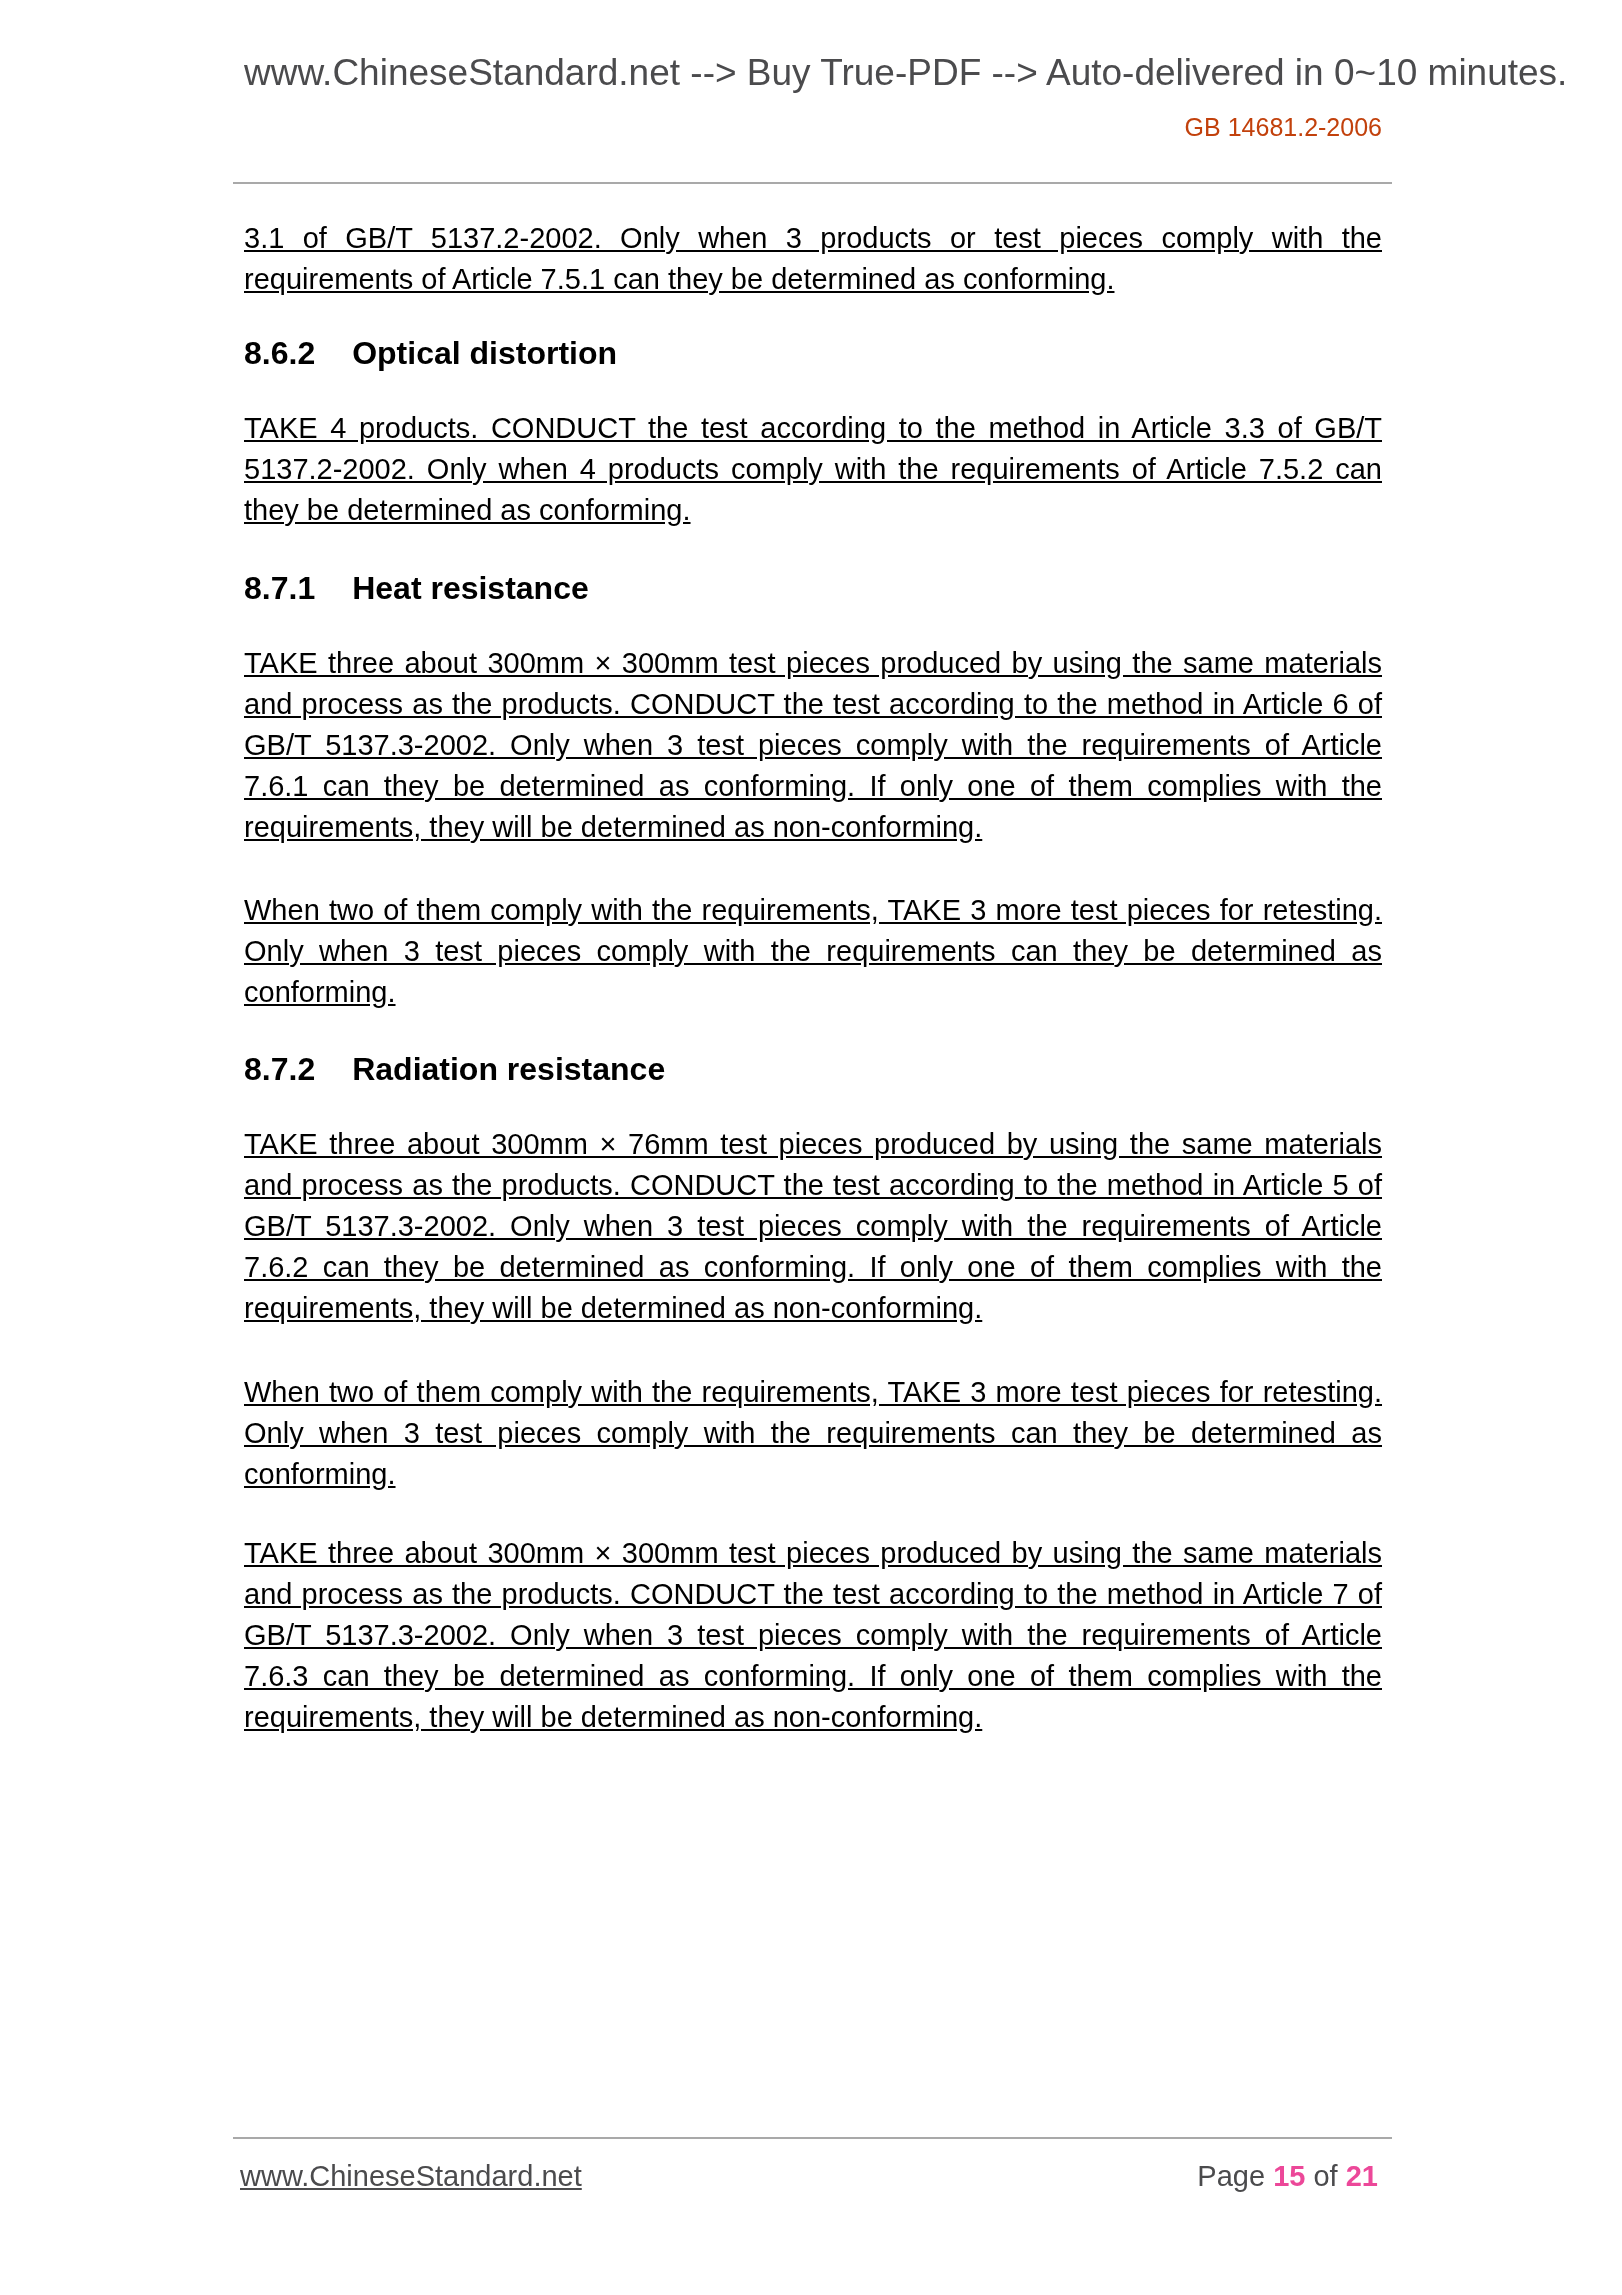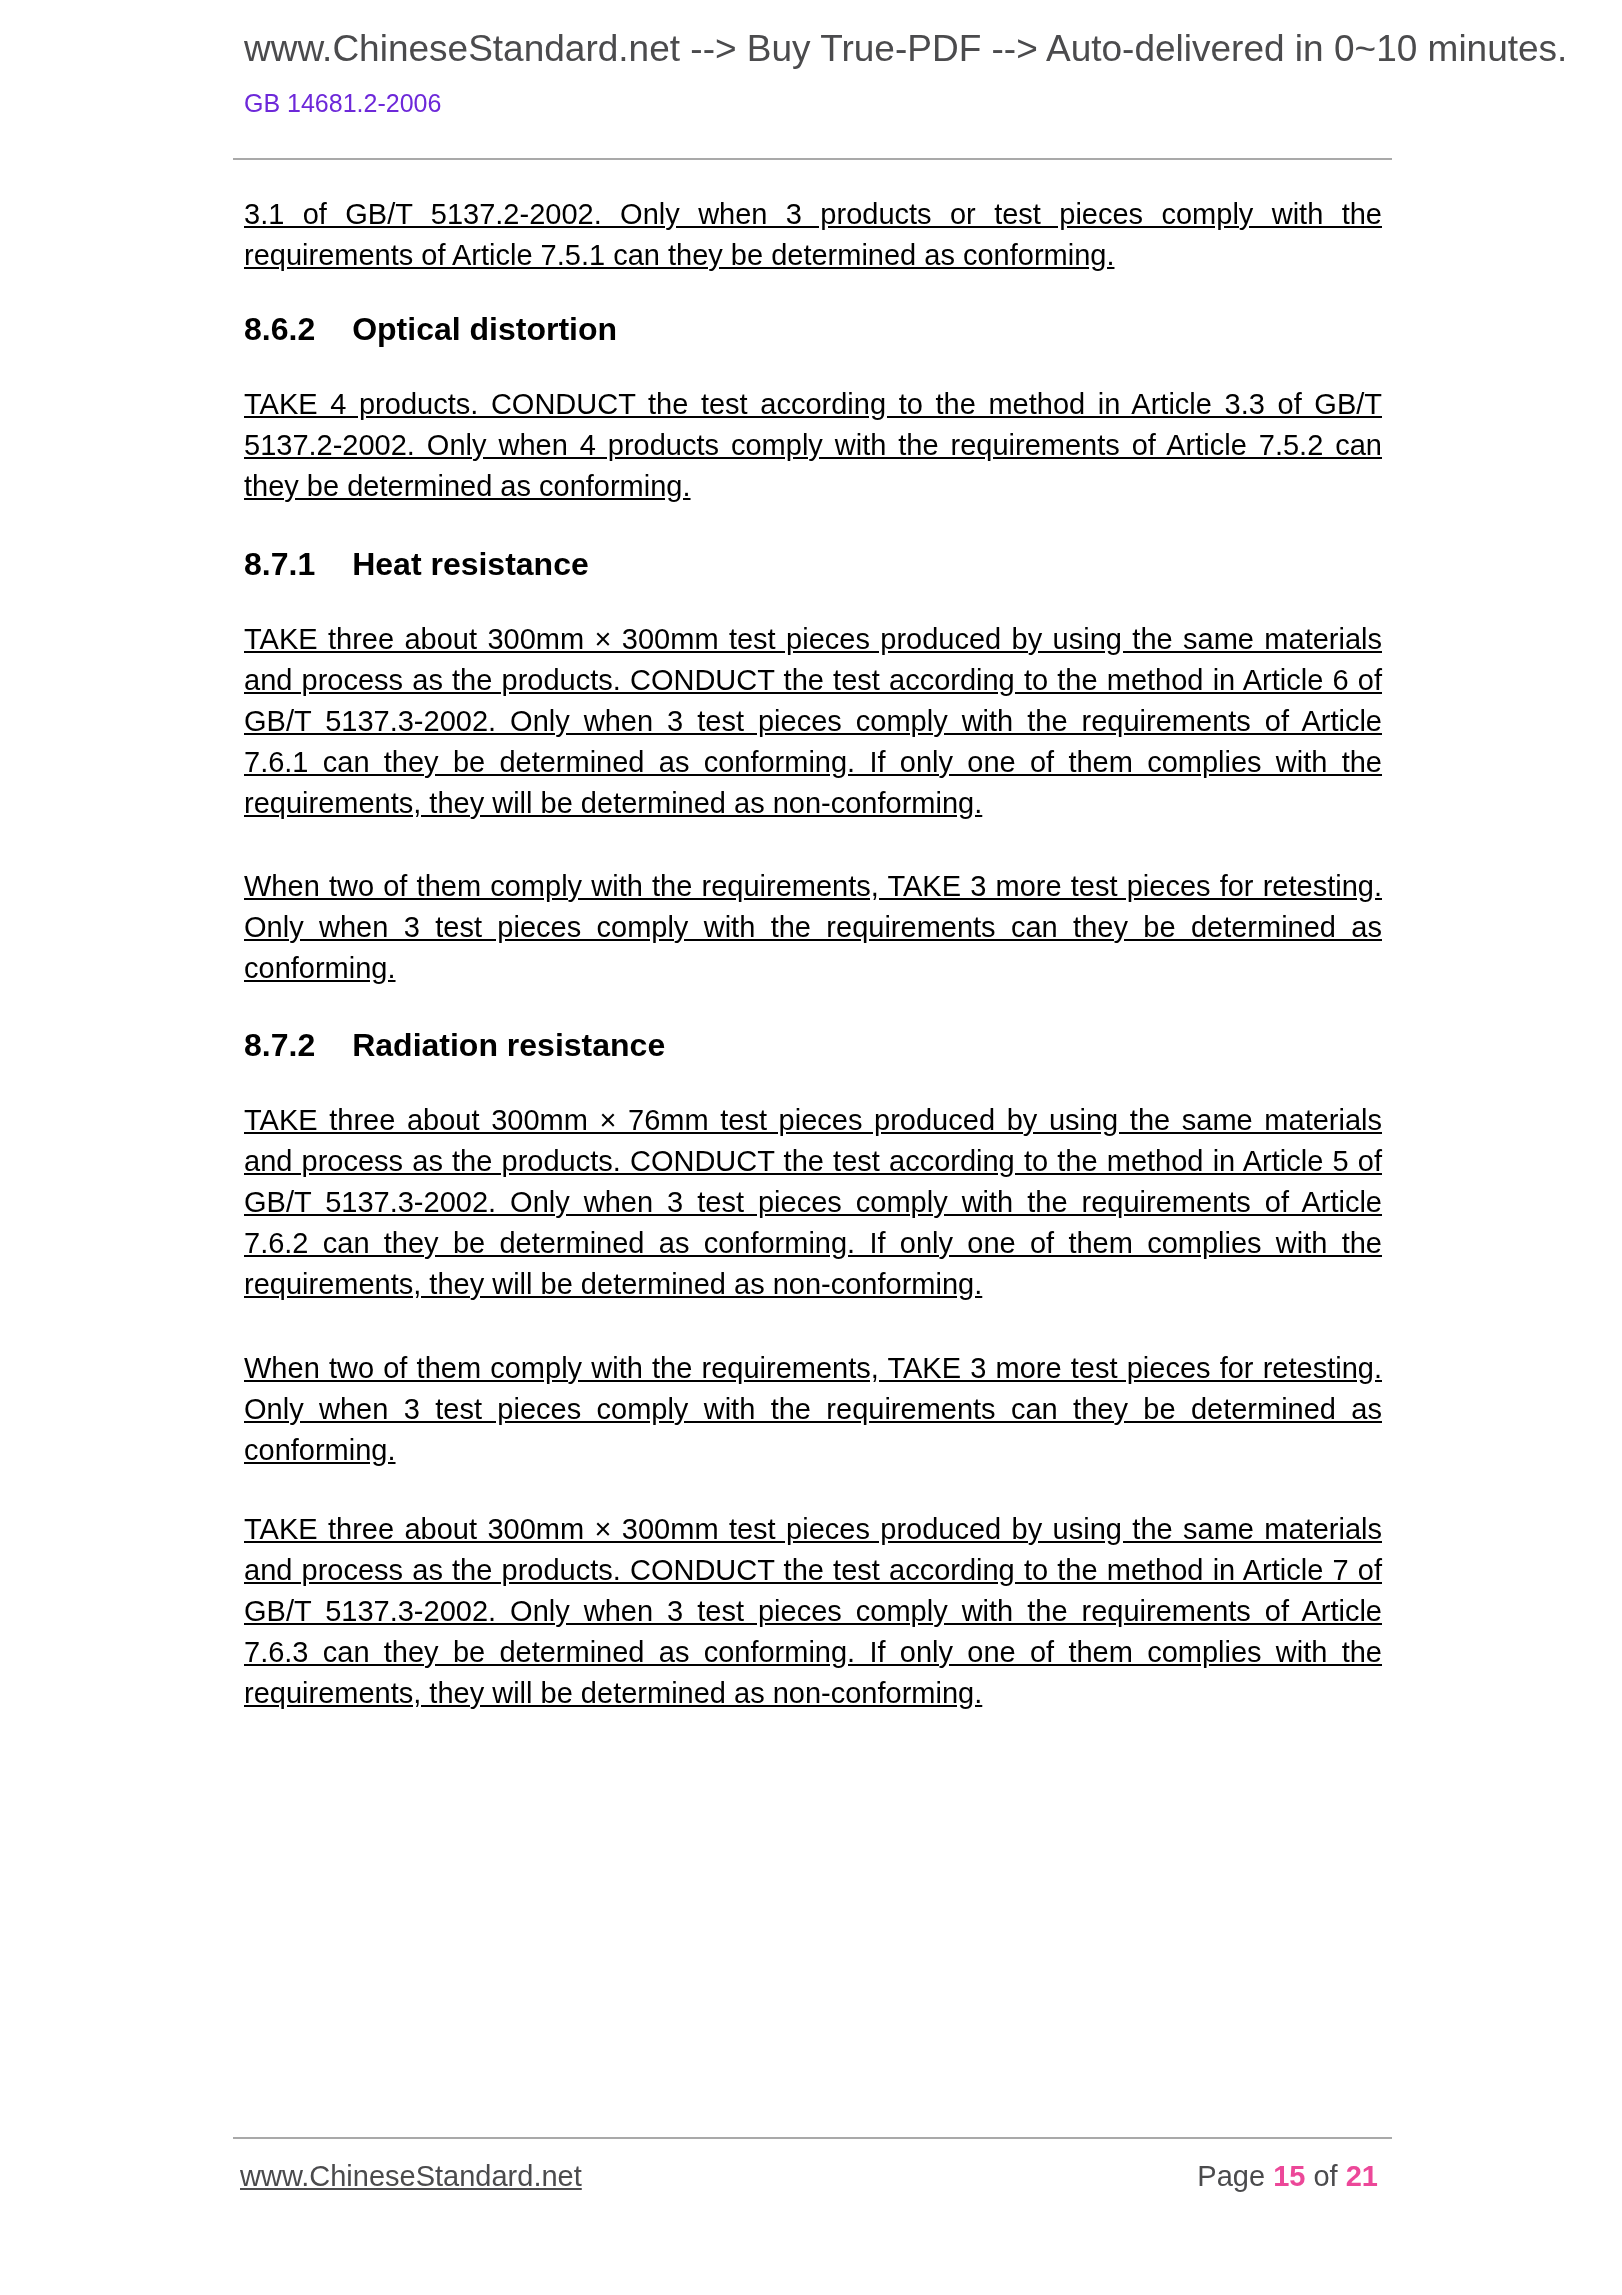--- a/index.html
+++ b/index.html
@@ -11,33 +11,33 @@
     background: #ffffff;
     font-family: "Liberation Sans", "DejaVu Sans", sans-serif;
     color: #000000;
     overflow: hidden;
   }
   .content-col {
     width: 1138px;
     margin-left: 244px;
   }
   .hdr-banner {
-    padding-top: 28px;
+    padding-top: 52px;
     font-size: 37px;
     line-height: 42px;
     color: #4b4b4d;
     text-align: left;
     white-space: nowrap;
   }
   .hdr-doc {
     margin-top: 17.5px;
     font-size: 25px;
     line-height: 30px;
-    color: #6d28d9;
-    text-align: left;
+    color: #c2410c;
+    text-align: right;
   }
   .rule {
     border: none;
     border-top: 2.5px solid #a9a9a9;
     margin: 0;
     margin-top: 40px;
     margin-left: -11px;
     width: 1159px;
   }
   .body-text p {

